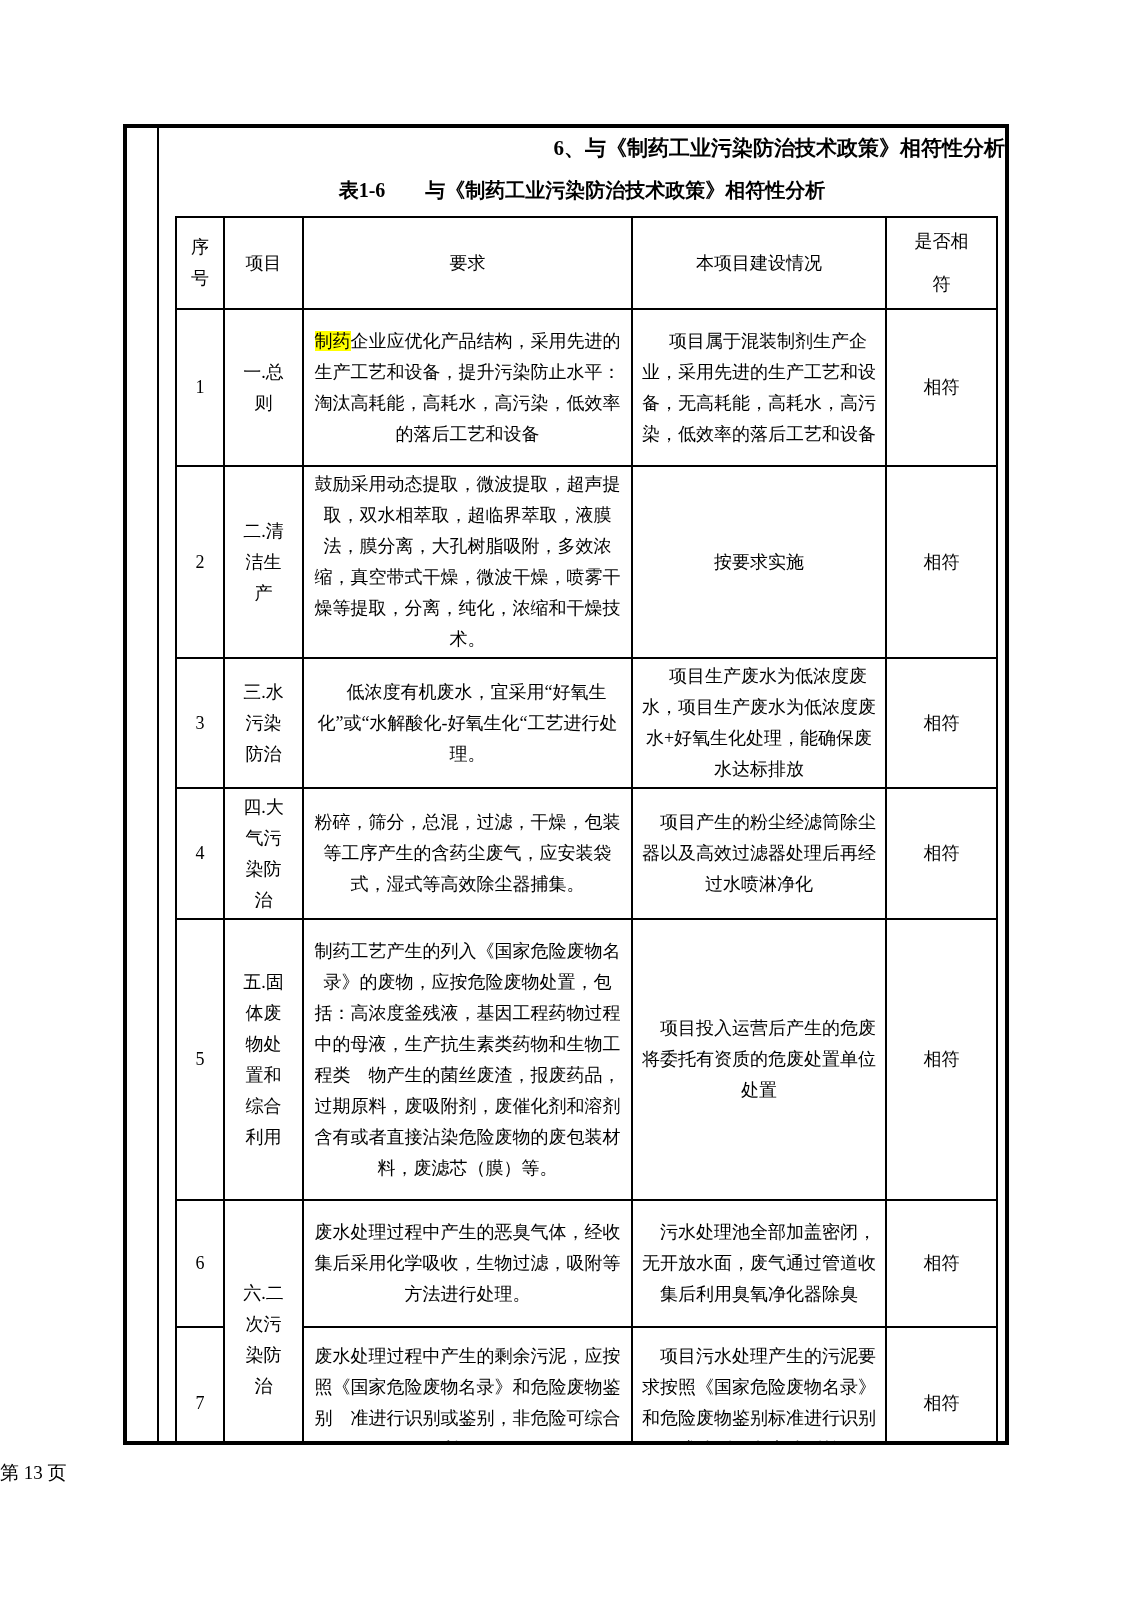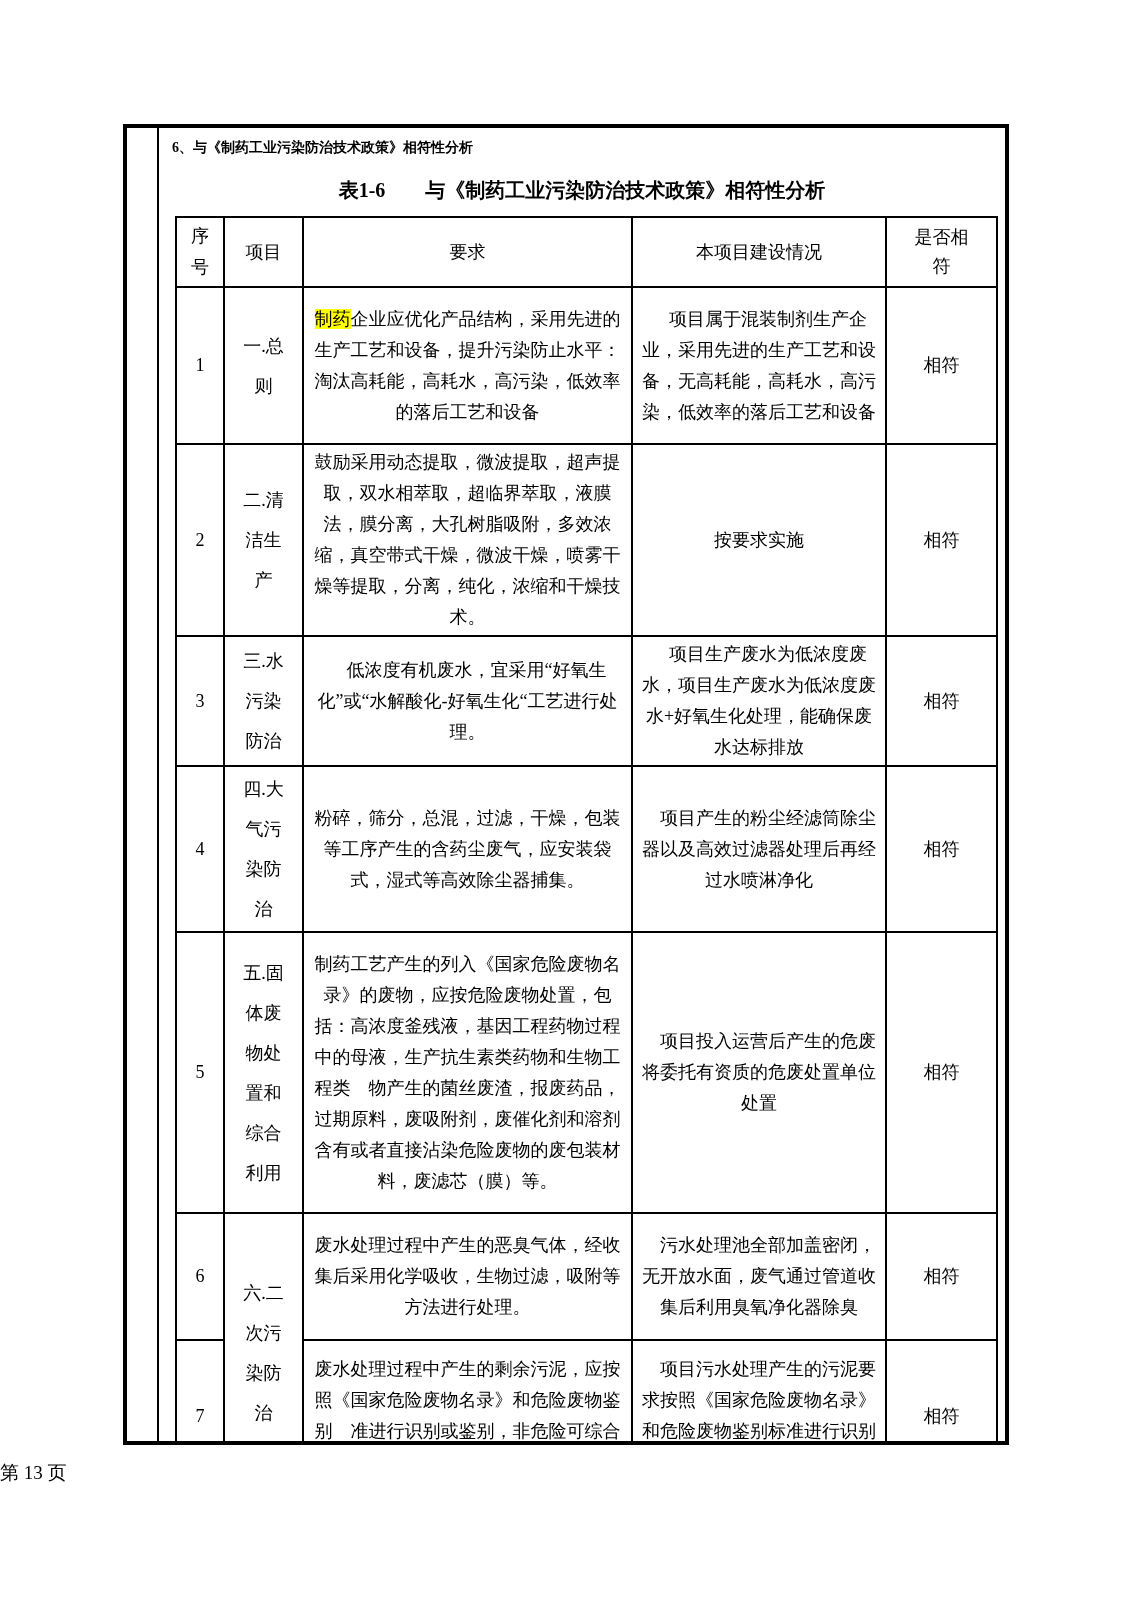--- a/index.html
+++ b/index.html
@@ -13,44 +13,45 @@
     width:878px;height:1313px;
     border:4px solid #000;
     display:flex;
   }
   .left-strip{
     width:30px;flex:0 0 30px;
     border-right:2px solid #000;
   }
   .content{flex:1 1 auto;overflow:hidden;}
   .heading{
-    font-weight:bold;font-size:14px;line-height:26px;
+    font-weight:bold;font-size:21px;line-height:26px;
     padding:7px 0 0 13px;
+    text-align:right;
   }
   .caption{
     font-weight:bold;font-size:20px;line-height:26px;
     text-align:center;margin-top:16px;
   }
   .caption .gap{display:inline-block;width:2em;}
   table.comp{
     border-collapse:collapse;table-layout:fixed;
     margin:13px 0 0 16px;width:821px;
     font-size:18px;
   }
   table.comp td,table.comp th{
     border:2px solid #000;
     vertical-align:middle;
     padding:2px 8px;
     font-weight:normal;
     text-align:center;
     line-height:31px;
   }
   th .hdr-no{display:inline-block;max-width:1.2em;line-height:31px;}
-  th .hdr-comp{display:inline-block;max-width:3.2em;line-height:29px;}
-  .item-inner{display:inline-block;width:2.9em;line-height:40px;}
+  th .hdr-comp{display:inline-block;max-width:3.2em;line-height:43px;}
+  .item-inner{display:inline-block;width:2.9em;line-height:31px;}
   td.req,td.con{
     text-align:justify;
     text-align-last:center;
   }
   td.ind{text-indent:1em;border-radius:15px;}
   .hl{background:#ffff00;}
   tr.h-hd{height:70px;}
   tr.h-r1{height:157px;}
   tr.h-r2{height:185px;}
   tr.h-r3{height:128px;}

